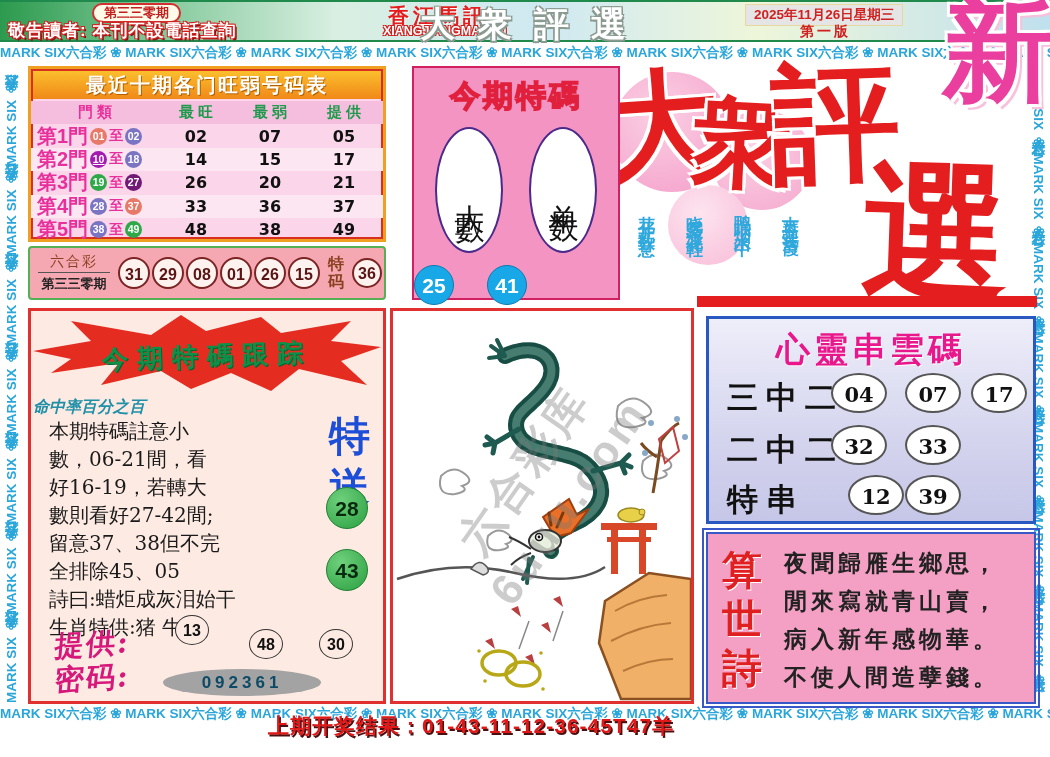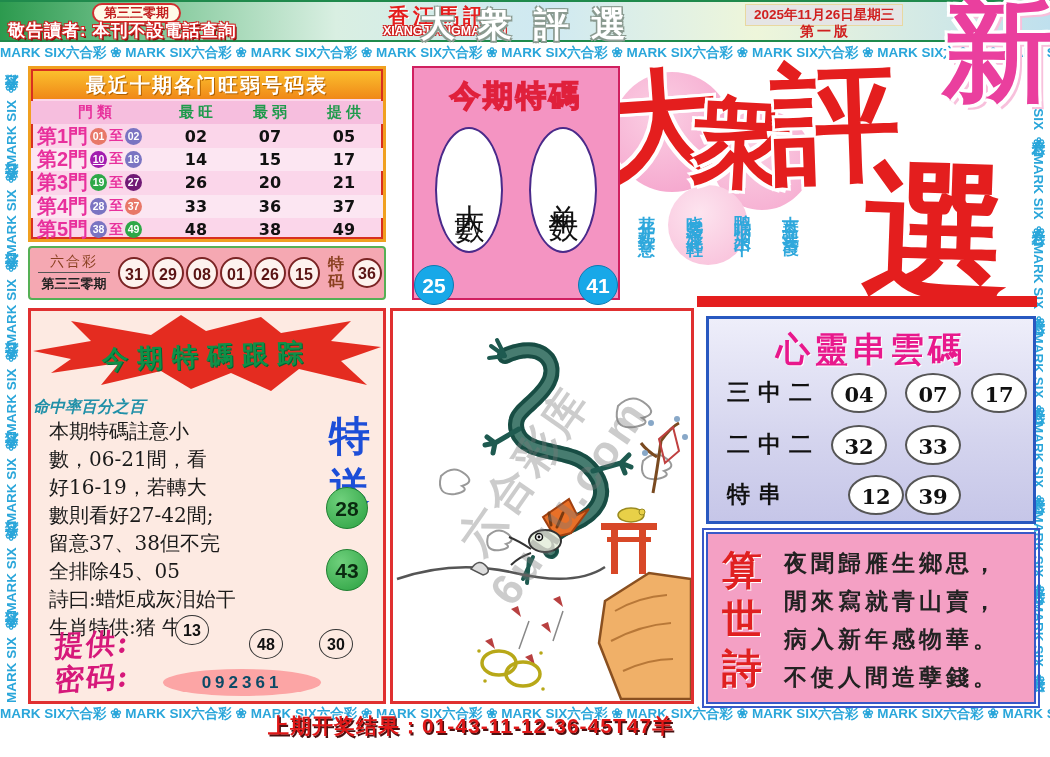--- a/index.html
+++ b/index.html
@@ -65,21 +65,21 @@
   
   .specialPanel{left:412px;top:66px;width:208px;height:234px;background:#f494c2;border:2.5px solid #d02060;
     box-sizing:border-box;z-index:10;}
   .spTitle{text-align:center;margin-top:8px;font-size:30px;font-weight:bold;letter-spacing:3px;
     color:#fdeef4;-webkit-text-stroke:1.6px #e0203c;font-family:"DejaVu Serif","Liberation Serif",serif;}
   .ovalWrap{display:flex;justify-content:center;gap:26px;margin-top:10px;}
   .bigOval{width:64px;height:122px;background:#fff;border:2.5px solid #4a2a8a;border-radius:50%;
     display:flex;align-items:center;justify-content:center;}
   .bigOval span{writing-mode:vertical-rl;font-size:30px;color:#111;letter-spacing:10px;
     font-family:"DejaVu Serif","Liberation Serif",serif;}
-  .blueRow{display:flex;justify-content:space-between;gap:63px;margin-top:12px;}
+  .blueRow{display:flex;justify-content:flex-start;gap:33px;margin-top:12px;}
   .blueBall{width:40px;height:40px;border-radius:50%;background:#18a8e8;border:1.5px solid #0c7ab0;
     color:#fff;font-weight:bold;font-size:21px;line-height:40px;text-align:center;box-sizing:border-box;}
   
   .blob{border-radius:50%;z-index:8;}
   .bigRed{z-index:9;color:#e41e1e;font-weight:bold;font-family:"DejaVu Serif","Liberation Serif",serif;
     text-shadow:3px 3px 0 #fff,-3px -3px 0 #fff,3px -3px 0 #fff,-3px 3px 0 #fff;line-height:1;}
   .poemCol{z-index:9;writing-mode:vertical-rl;color:#2fa8dc;font-weight:bold;font-size:17px;
     letter-spacing:6px;line-height:20px;}
   .redBar{left:697px;top:296px;width:340px;height:11px;background:#e41e1e;z-index:9;}
   
@@ -97,32 +97,32 @@
     line-height:1.25;font-family:"DejaVu Serif","Liberation Serif",serif;}
   .greenBall{position:absolute;width:42px;height:42px;border-radius:50%;
     background:radial-gradient(circle at 35% 30%,#6fd07c,#2aa040);border:1.5px solid #1d8030;
     color:#0a2a10;font-weight:bold;font-size:21px;line-height:42px;text-align:center;box-sizing:border-box;}
   .magLabel{position:absolute;color:#d6187a;font-weight:bold;font-size:29px;letter-spacing:2px;
     transform:skewX(-8deg) rotate(-3deg);font-family:"DejaVu Serif","Liberation Serif",serif;}
   .provCirc{position:absolute;width:34px;height:30px;border-radius:50%;background:#fdeae2;
     border:1.6px solid #333;color:#111;font-weight:bold;font-size:16px;line-height:30px;text-align:center;
     box-sizing:border-box;}
   .mimaOval{position:absolute;left:132px;top:358px;width:158px;height:27px;border-radius:50%;
-    background:#fca5a5;color:#0c4a66;font-weight:bold;font-size:17px;letter-spacing:4px;line-height:27px;
+    background:#a3a3a3;color:#0c4a66;font-weight:bold;font-size:17px;letter-spacing:4px;line-height:27px;
     text-align:center;}
   
   .dragonPanel{left:390px;top:308px;width:304px;height:396px;background:#fff;border:3px solid #e03030;
     box-sizing:border-box;z-index:10;}
   
   .heartPanel{left:706px;top:316px;width:330px;height:208px;border:3px solid #2858c0;box-sizing:border-box;
     background:linear-gradient(180deg,#eeeefa 0%,#d4d4ee 60%,#c6c6e8 100%);z-index:10;}
   .heartTitle{text-align:center;margin-top:8px;font-size:34px;font-weight:bold;color:#e8188c;
     letter-spacing:4px;text-shadow:1px 1px 0 #fff;}
   .hRow{position:absolute;left:0;width:100%;height:44px;}
-  .hLabel{position:absolute;left:18px;top:6px;font-size:23px;font-weight:bold;color:#111;letter-spacing:8px;
+  .hLabel{position:absolute;left:18px;top:6px;font-size:31px;font-weight:bold;color:#111;letter-spacing:8px;
     font-family:"DejaVu Serif","Liberation Serif",serif;}
   .hOval{position:absolute;width:56px;height:40px;border-radius:50%;background:#fff;border:2px solid #555;
     color:#111;font-weight:bold;font-size:21px;line-height:40px;text-align:center;box-sizing:border-box;
     font-family:"DejaVu Serif","Liberation Serif",serif;}
   
   .poemPanel{left:706px;top:532px;width:330px;height:172px;background:#f4a0c4;border:2px solid #3858c8;
     outline:2px solid #3858c8;outline-offset:2px;box-sizing:border-box;z-index:10;}
   .poemTitle{position:absolute;left:14px;top:12px;width:44px;color:#e02020;font-weight:bold;font-size:40px;
     line-height:1.22;font-family:"DejaVu Serif","Liberation Serif",serif;text-shadow:1px 1px 0 #fff;}
   .poemLines{position:absolute;left:76px;top:10px;color:#222;font-size:23px;font-weight:bold;line-height:38px;

